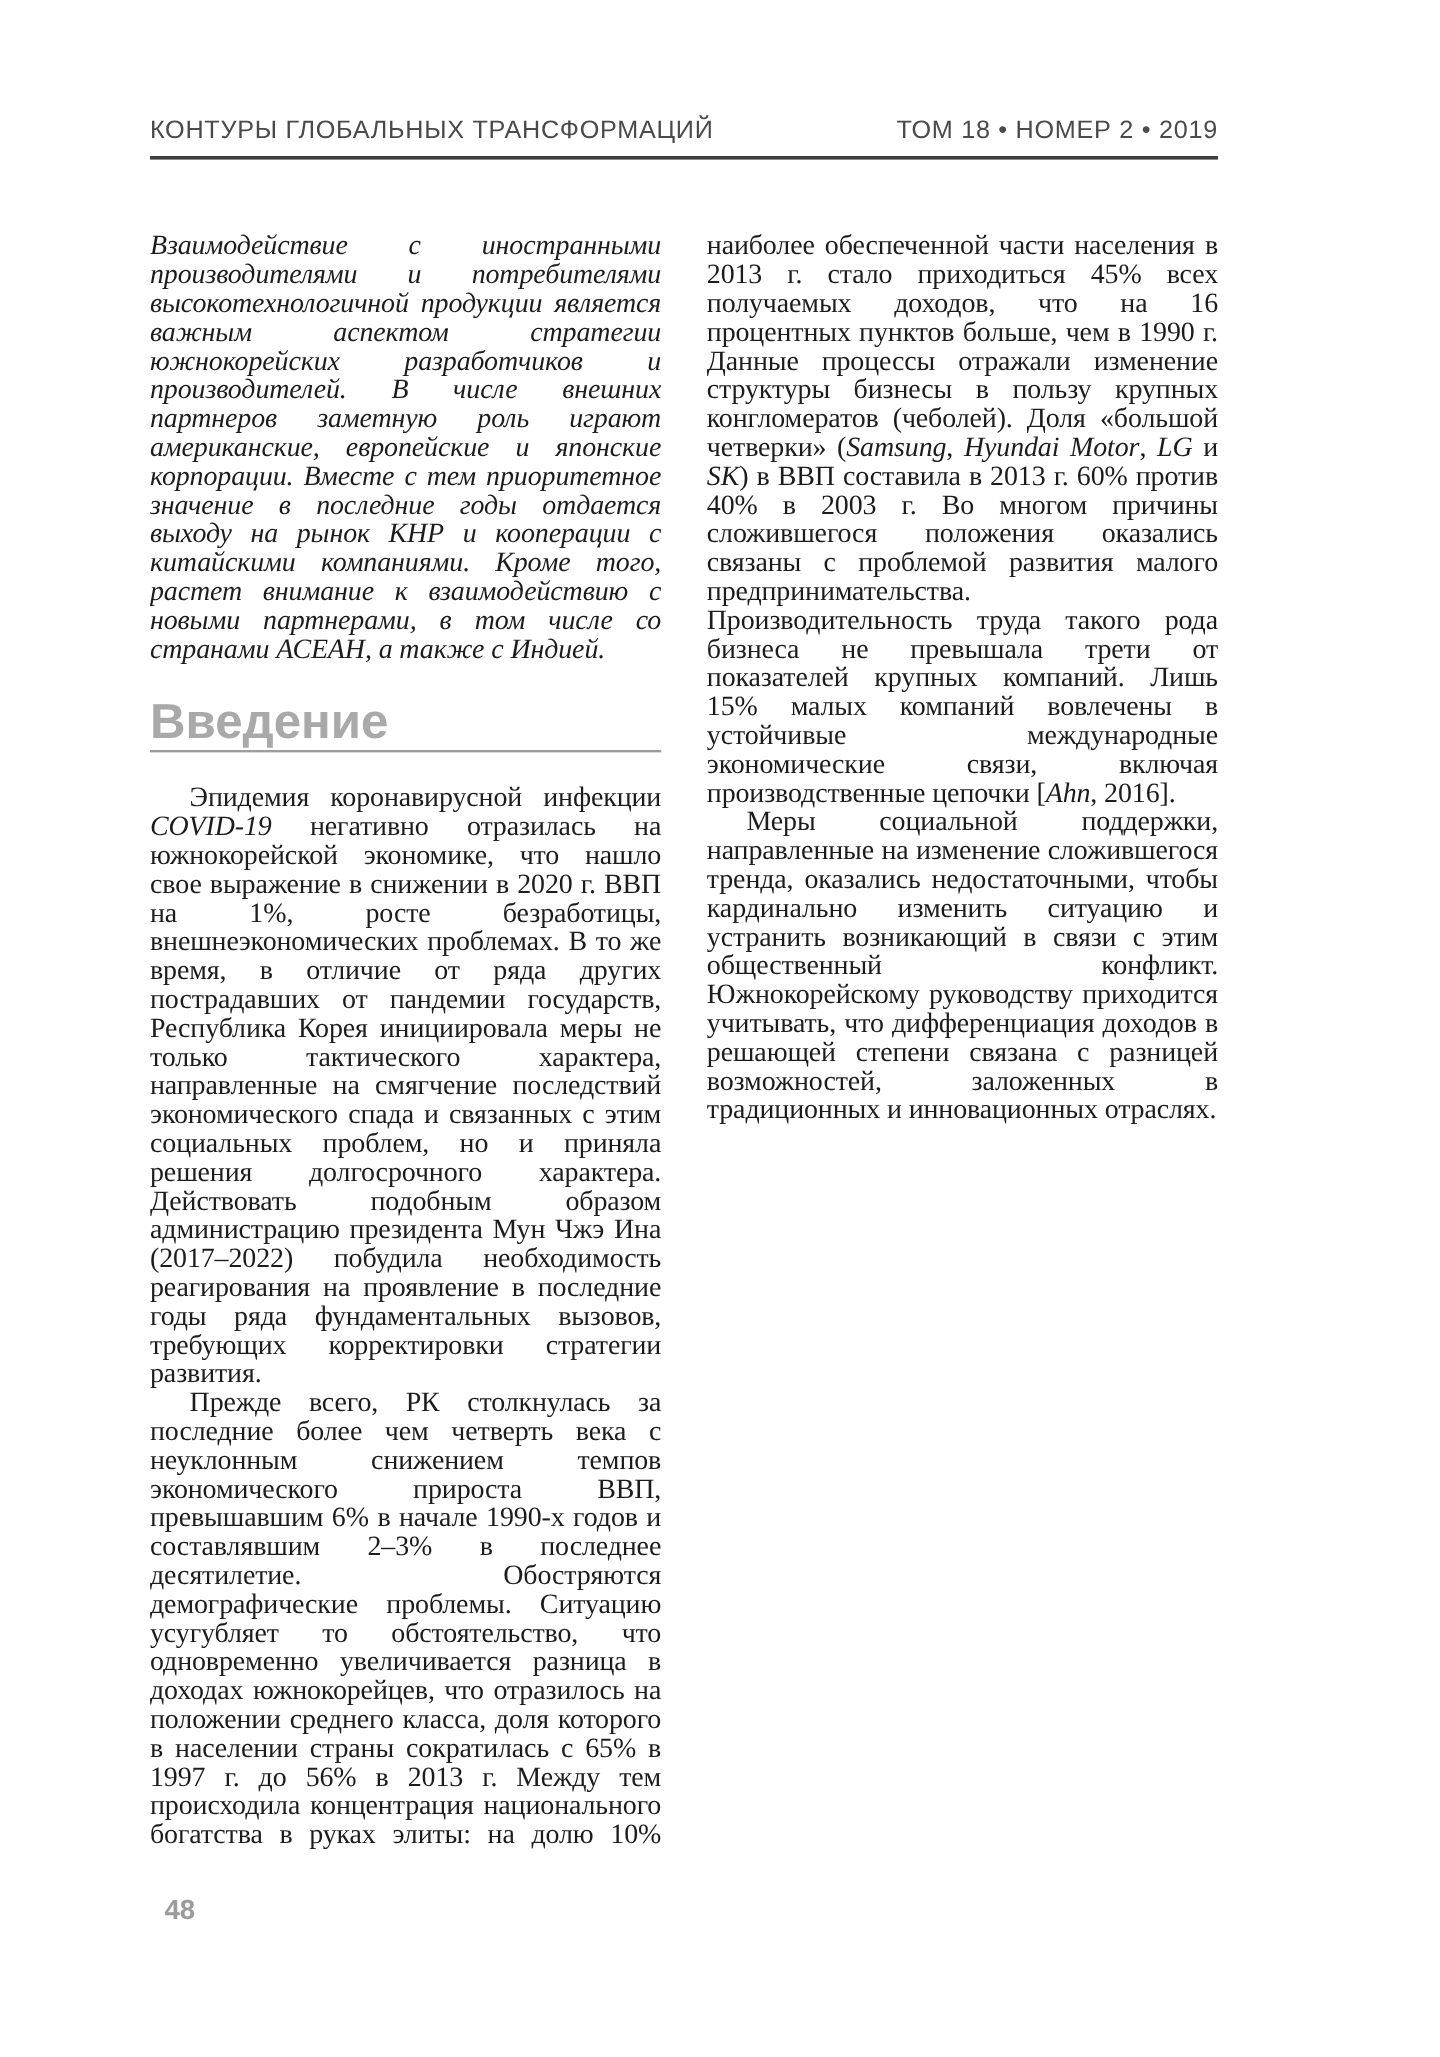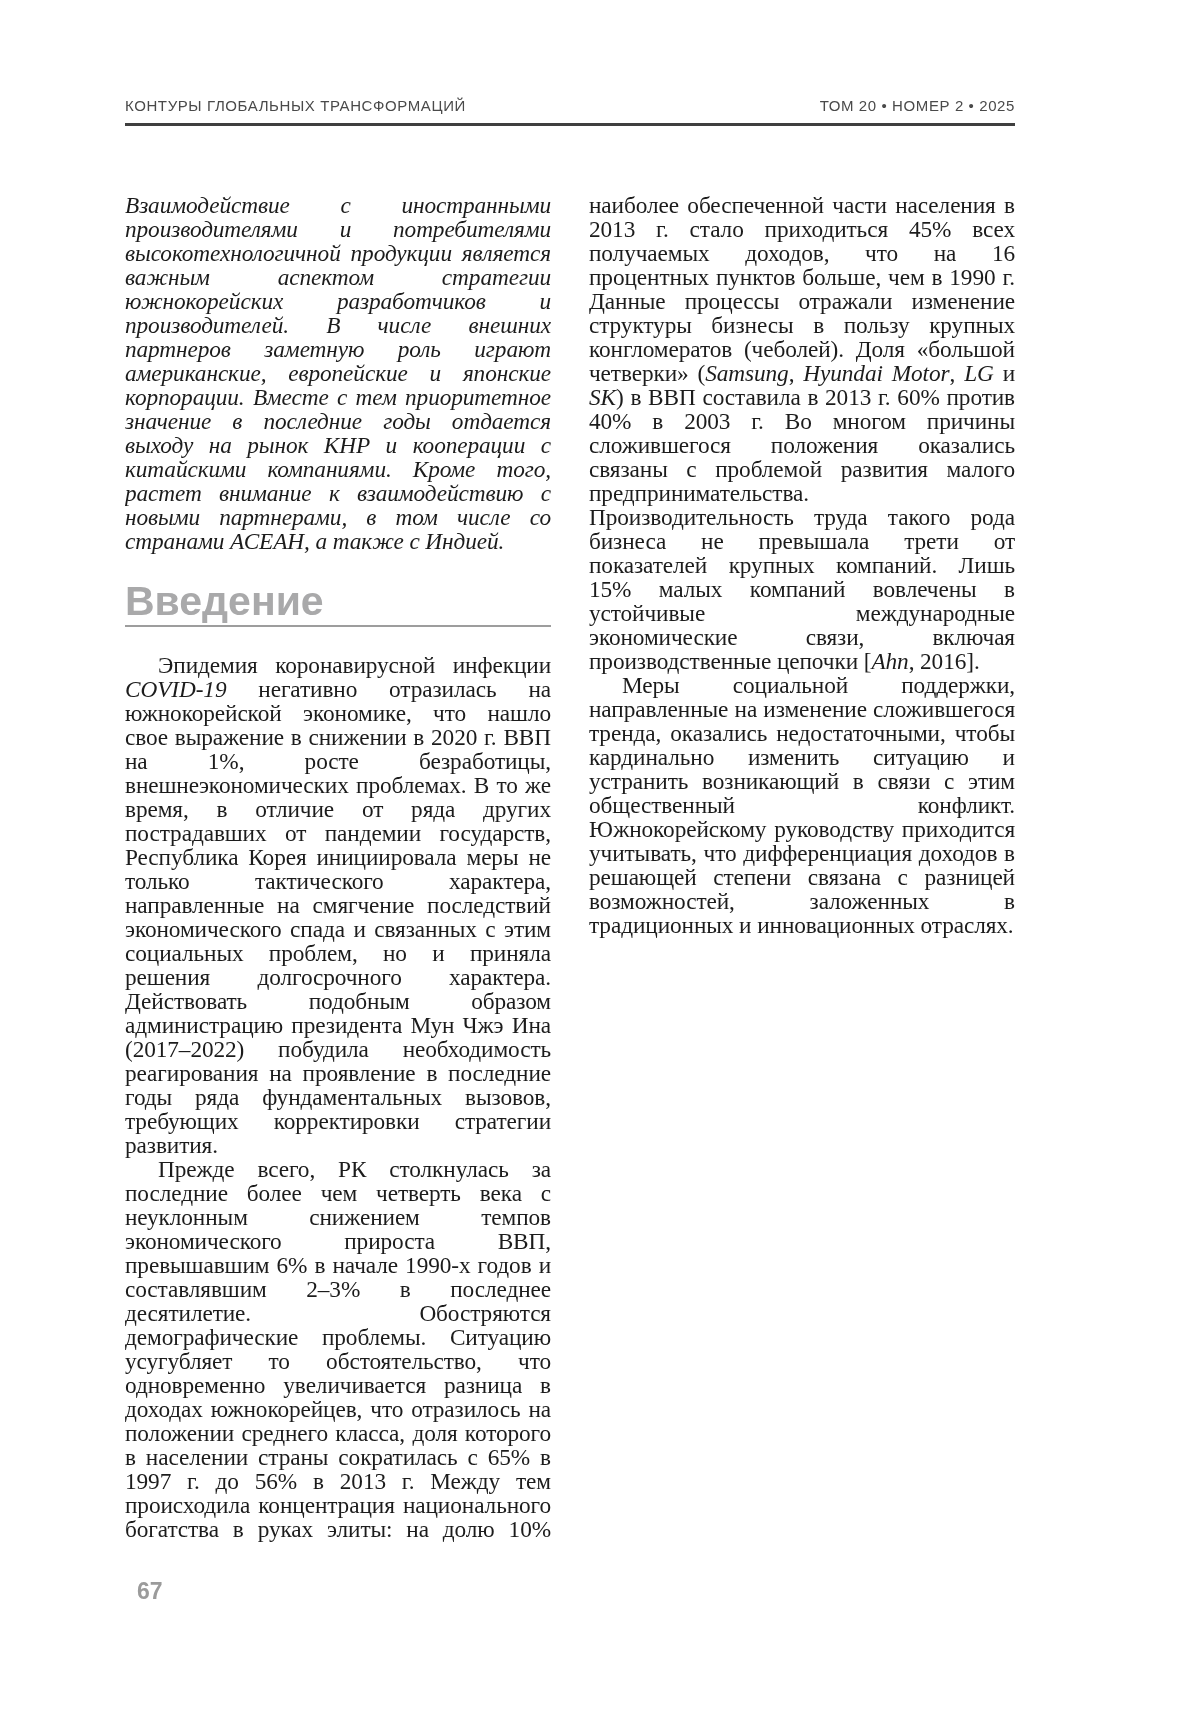--- a/index.html
+++ b/index.html
@@ -11,21 +11,21 @@
     position: relative;
     overflow: hidden;
   }
   .page { position: absolute; inset: 0; }
 
   
   .header { position: absolute; left: 125px; width: 890px; top: 97px; }
   .header-row {
     display: flex; justify-content: space-between; align-items: baseline;
     font-family: "Liberation Sans", "DejaVu Sans", sans-serif;
-    font-size: 15px; letter-spacing: 0.6px; color: #4a4a4a;
+    font-size: 21px; letter-spacing: 0.6px; color: #4a4a4a;
   }
   .header-rule { margin-top: 9px; height: 2.5px; background: #3f3f3f; }
 
   
   .columns {
     position: absolute; left: 125px; top: 193px;
     width: 890px; height: 1352px;
     column-count: 2; column-gap: 38px; column-fill: auto;
     overflow: hidden;
     text-align: justify;
@@ -53,28 +53,28 @@
   }
 </style>
 </head>
 <body>
 
 <div class="page">
 
   <div class="header">
     <div class="header-row">
       <span>КОНТУРЫ ГЛОБАЛЬНЫХ ТРАНСФОРМАЦИЙ</span>
-      <span>ТОМ 20 • НОМЕР 2 • 2025</span>
+      <span>ТОМ 18 • НОМЕР 2 • 2019</span>
     </div>
     <div class="header-rule"></div>
   </div>
 
   <div class="columns">
       <p class="abstract no-indent"><span class="it">Взаимодействие с иностранными производителями и потребителями высокотехнологичной продукции является важным аспектом стратегии южнокорейских разработчиков и производителей. В числе внешних партнеров заметную роль играют американские, европейские и японские корпорации. Вместе с тем приоритетное значение в последние годы отдается выходу на рынок КНР и кооперации с китайскими компаниями. Кроме того, растет внимание к взаимодействию с новыми партнерами, в том числе со странами АСЕАН, а также с Индией.</span></p>
       <h2 class="section-heading">Введение</h2>
       <p class=""><span>Эпидемия коронавирусной инфекции </span><span class="it">COVID-19</span><span> негативно отразилась на южнокорейской экономике, что нашло свое выражение в снижении в 2020 г. ВВП на 1%, росте безработицы, внешнеэкономических проблемах. В то же время, в отличие от ряда других пострадавших от пандемии государств, Республика Корея инициировала меры не только тактического характера, направленные на смягчение последствий экономического спада и связанных с этим социальных проблем, но и приняла решения долгосрочного характера. Действовать подобным образом администрацию президента Мун Чжэ Ина (2017–2022) побудила необходимость реагирования на проявление в последние годы ряда фундаментальных вызовов, требующих корректировки стратегии развития.</span></p>
       <p class=""><span>Прежде всего, РК столкнулась за последние более чем четверть века с неуклонным снижением темпов экономического прироста ВВП, превышавшим 6% в начале 1990-х годов и составлявшим 2–3% в последнее десятилетие. Обостряются демографические проблемы. Ситуацию усугубляет то обстоятельство, что одновременно увеличивается разница в доходах южнокорейцев, что отразилось на положении среднего класса, доля которого в населении страны сократилась с 65% в 1997 г. до 56% в 2013 г. Между тем происходила концентрация национального богатства в руках элиты: на долю 10% наиболее обеспеченной части населения в 2013 г. стало приходиться 45% всех получаемых доходов, что на 16 процентных пунктов больше, чем в 1990 г. Данные процессы отражали изменение структуры бизнесы в пользу крупных конгломератов (чеболей). Доля «большой четверки» (</span><span class="it">Samsung</span><span>, </span><span class="it">Hyundai Motor</span><span>, </span><span class="it">LG</span><span> и </span><span class="it">SK</span><span>) в ВВП составила в 2013 г. 60% против 40% в 2003 г. Во многом причины сложившегося положения оказались связаны с проблемой развития малого предпринимательства. Производительность труда такого рода бизнеса не превышала трети от показателей крупных компаний. Лишь 15% малых компаний вовлечены в устойчивые международные экономические связи, включая производственные цепочки [</span><span class="it">Ahn</span><span>, 2016].</span></p>
       <p class=""><span>Меры социальной поддержки, направленные на изменение сложившегося тренда, оказались недостаточными, чтобы кардинально изменить ситуацию и устранить возникающий в связи с этим общественный конфликт. Южнокорейскому руководству приходится учитывать, что дифференциация доходов в решающей степени связана с разницей возможностей, заложенных в традиционных и инновационных отраслях.</span></p>
     </div>
 
-  <div class="page-number">67</div>
+  <div class="page-number">48</div>
 
 </div>
 
 </body></html>

